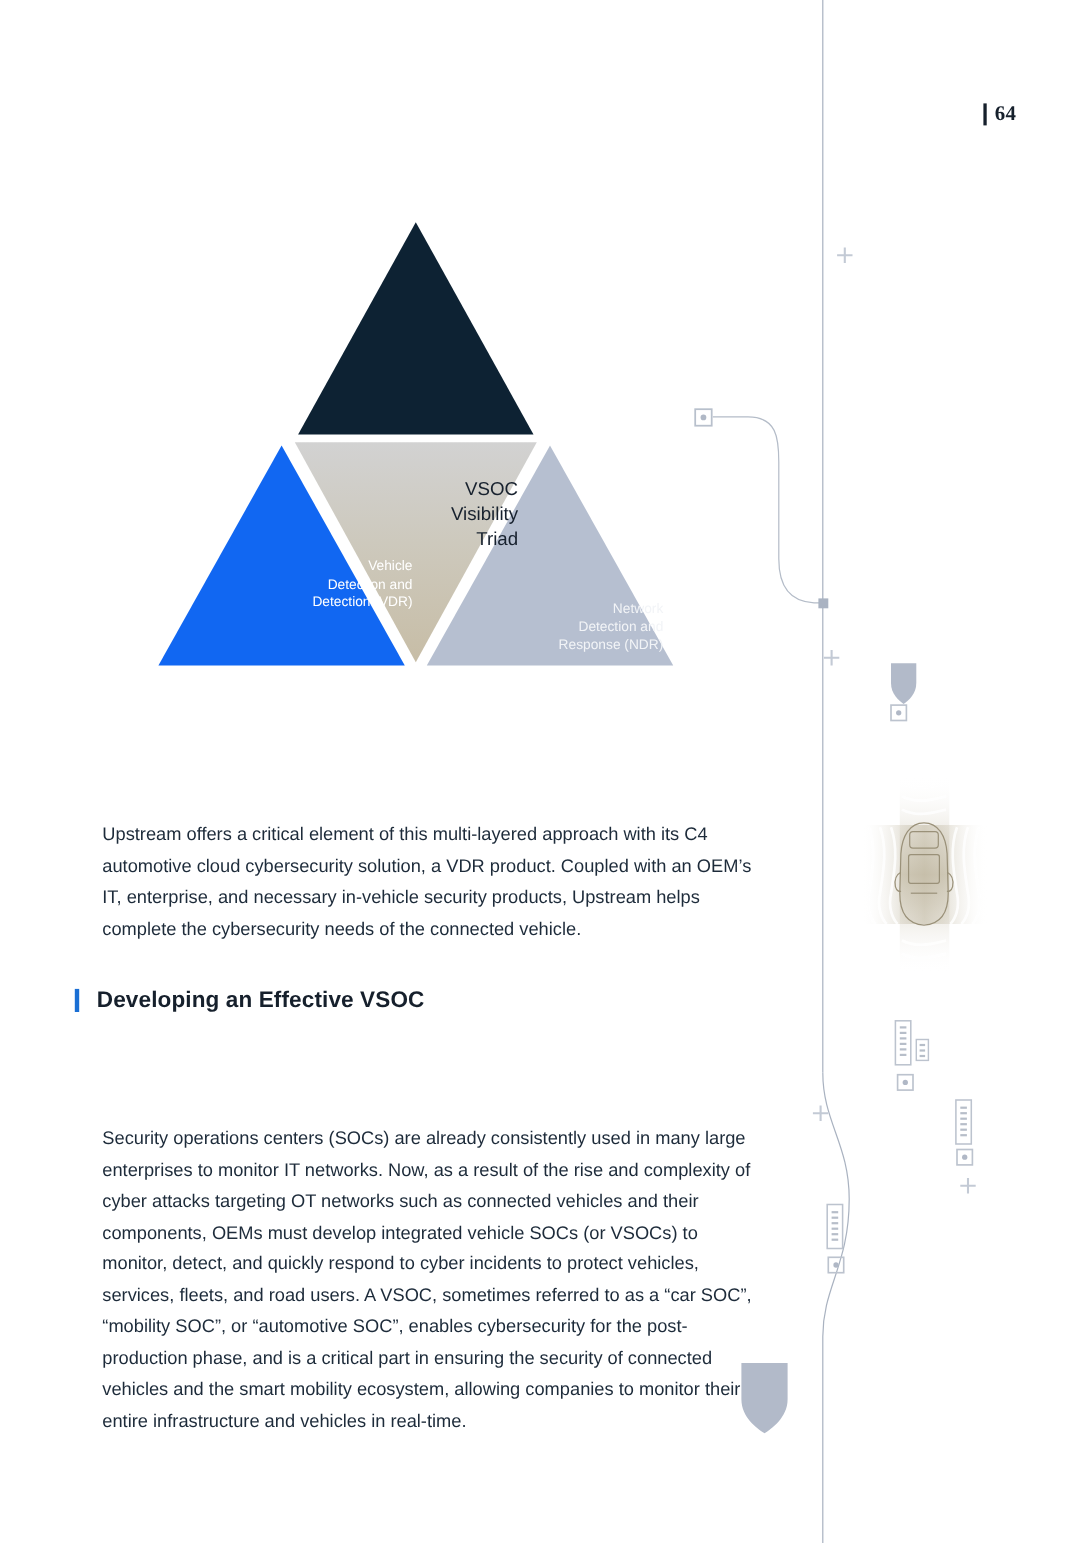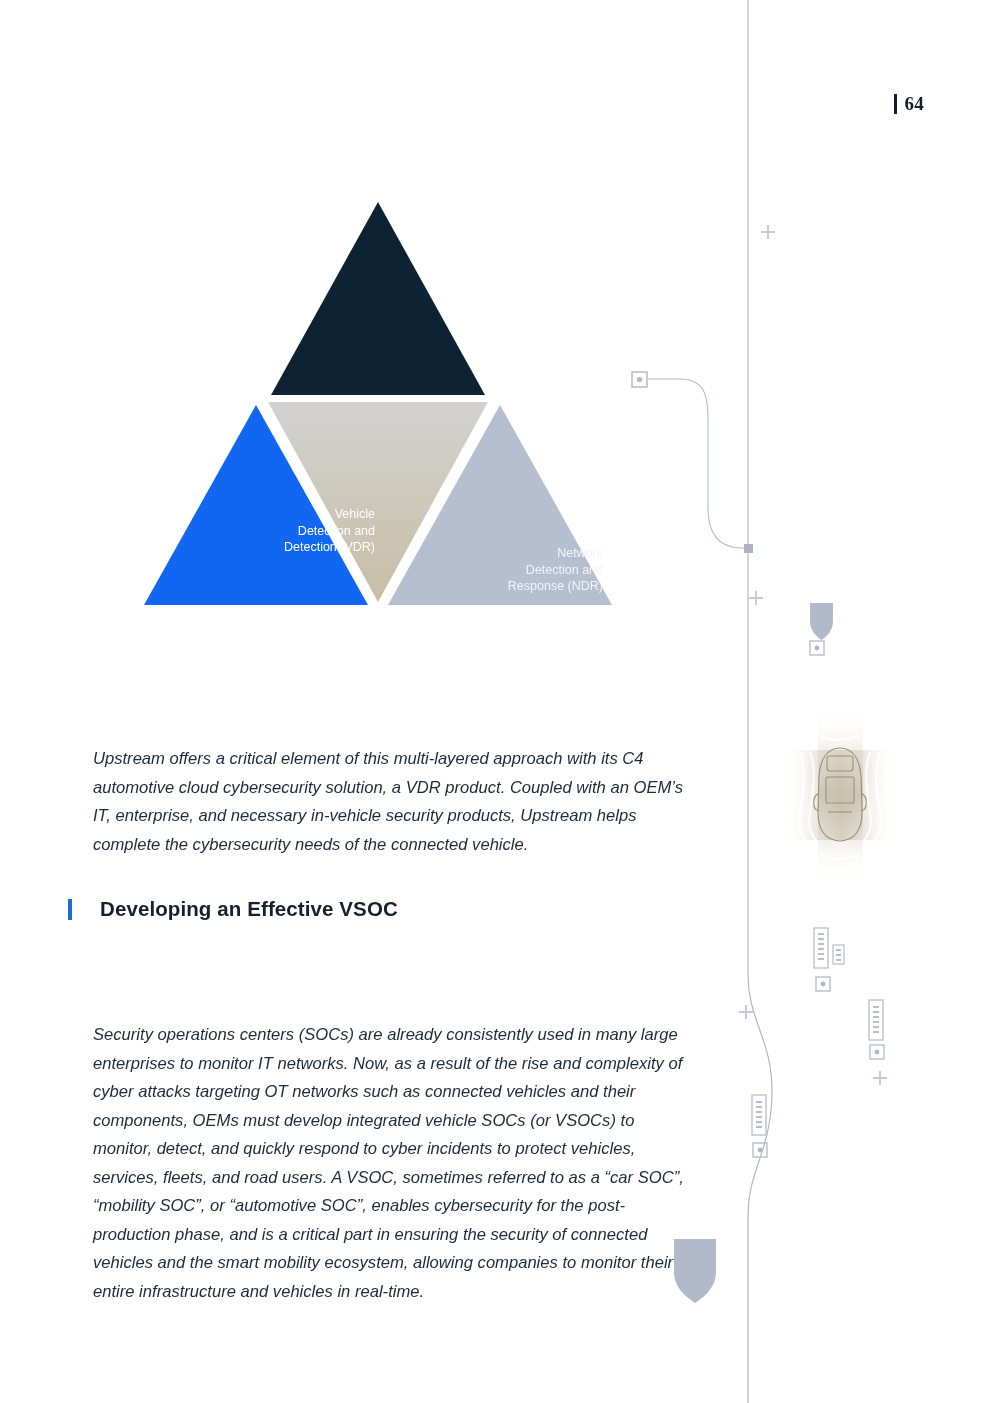--- a/index.html
+++ b/index.html
@@ -107,33 +107,32 @@
   }
 
   
   .body-para {
     position: absolute;
     font-size: 16.6px;
     line-height: 1.72;
     color: #1d2b3a;
     left: 93px;
     width: 600px;
-    font-style: italic;
   }
   #para-1 { top: 745px; }
   #para-2 { top: 984px; margin-top: 37px; }
 
   
   #heading {
     position: absolute;
     left: 68px;
     top: 897px;
     display: flex;
     align-items: center;
-    gap: 28px;
+    gap: 16px;
   }
   #heading .accent {
     width: 4px;
     height: 21px;
     background: #1a6fd4;
     display: block;
     flex: none;
   }
   #heading .htext {
     font-size: 20.5px;
@@ -314,20 +313,25 @@
 
       <polygon points="121,209 233,409 9,409" fill="#1167f2"></polygon>
 
       <polygon points="365,209 477,409 253,409" fill="#b6bfd0"></polygon>
     </svg>
 
     <div class="tri-label" id="label-siem">
       <span>SIEM</span>
     </div>
 
+    <div class="tri-label" id="label-center">
+      <div>VSOC</div>
+      <div>Visibility</div>
+      <div>Triad</div>
+    </div>
 
     <div class="tri-label" id="label-vdr">
       <div>Vehicle</div>
       <div>Detection and</div>
       <div>Detection (VDR)</div>
     </div>
 
     <div class="tri-label" id="label-ndr">
       <div>Network</div>
       <div>Detection and</div>

